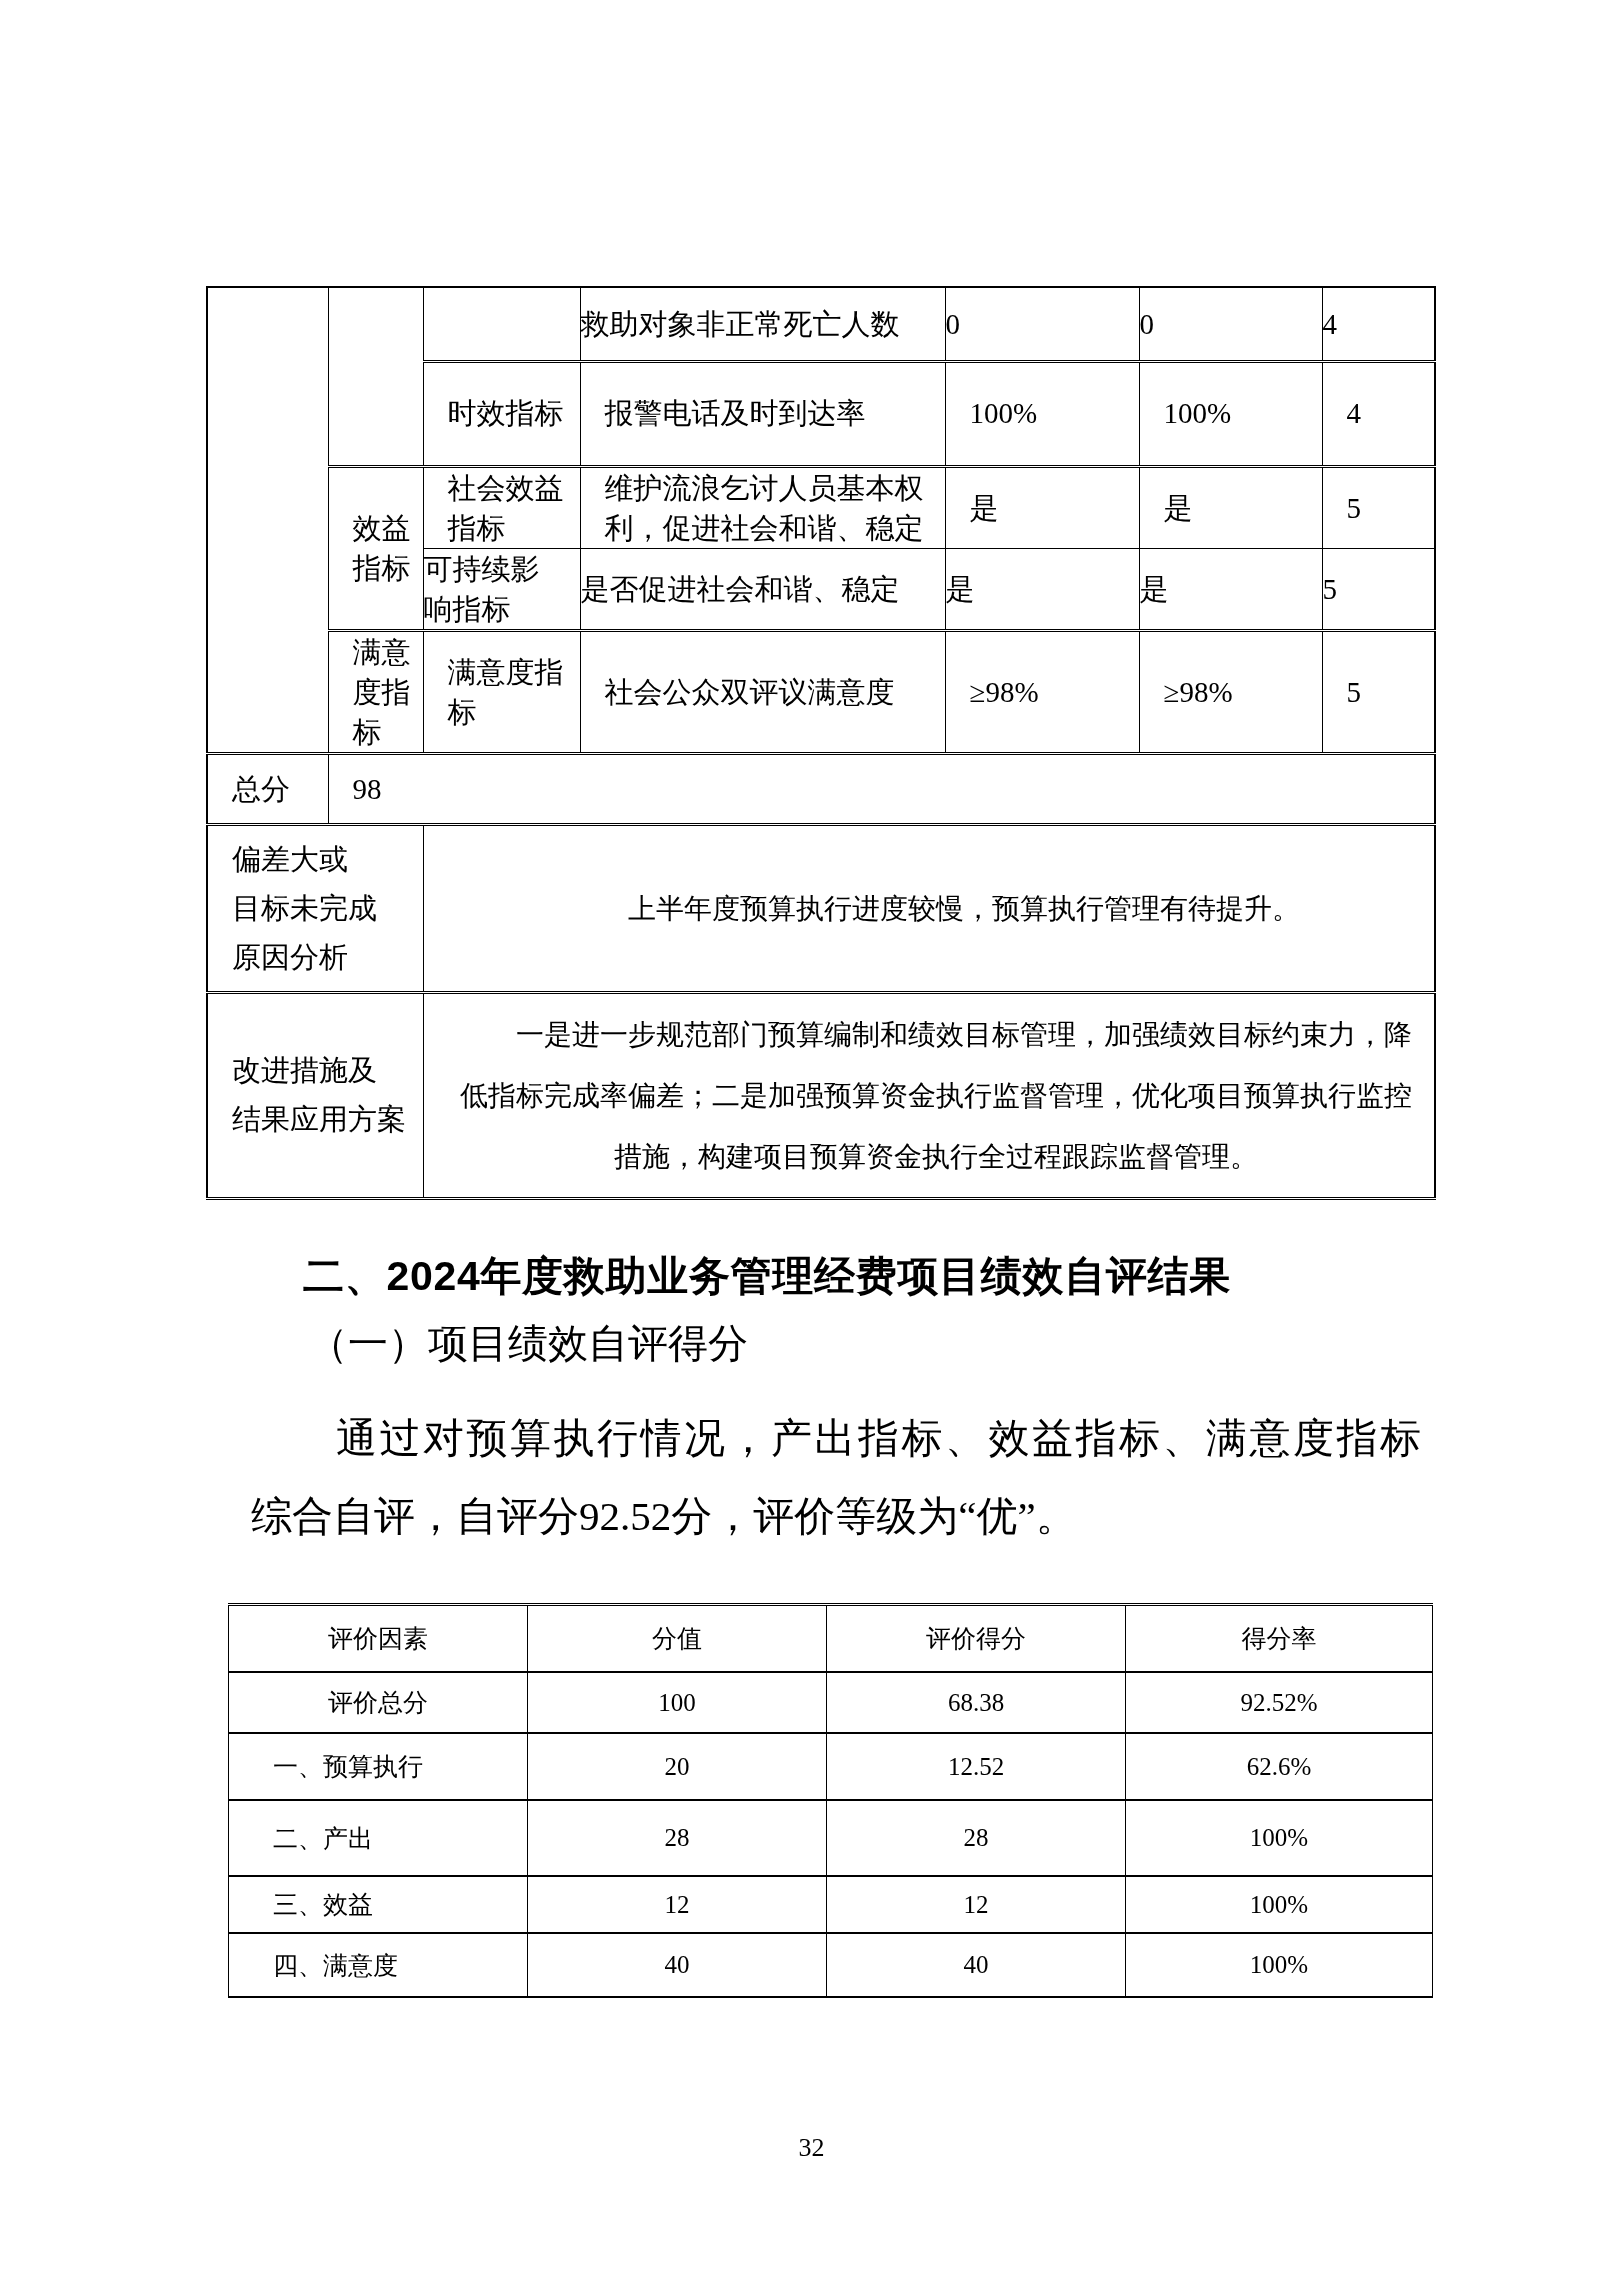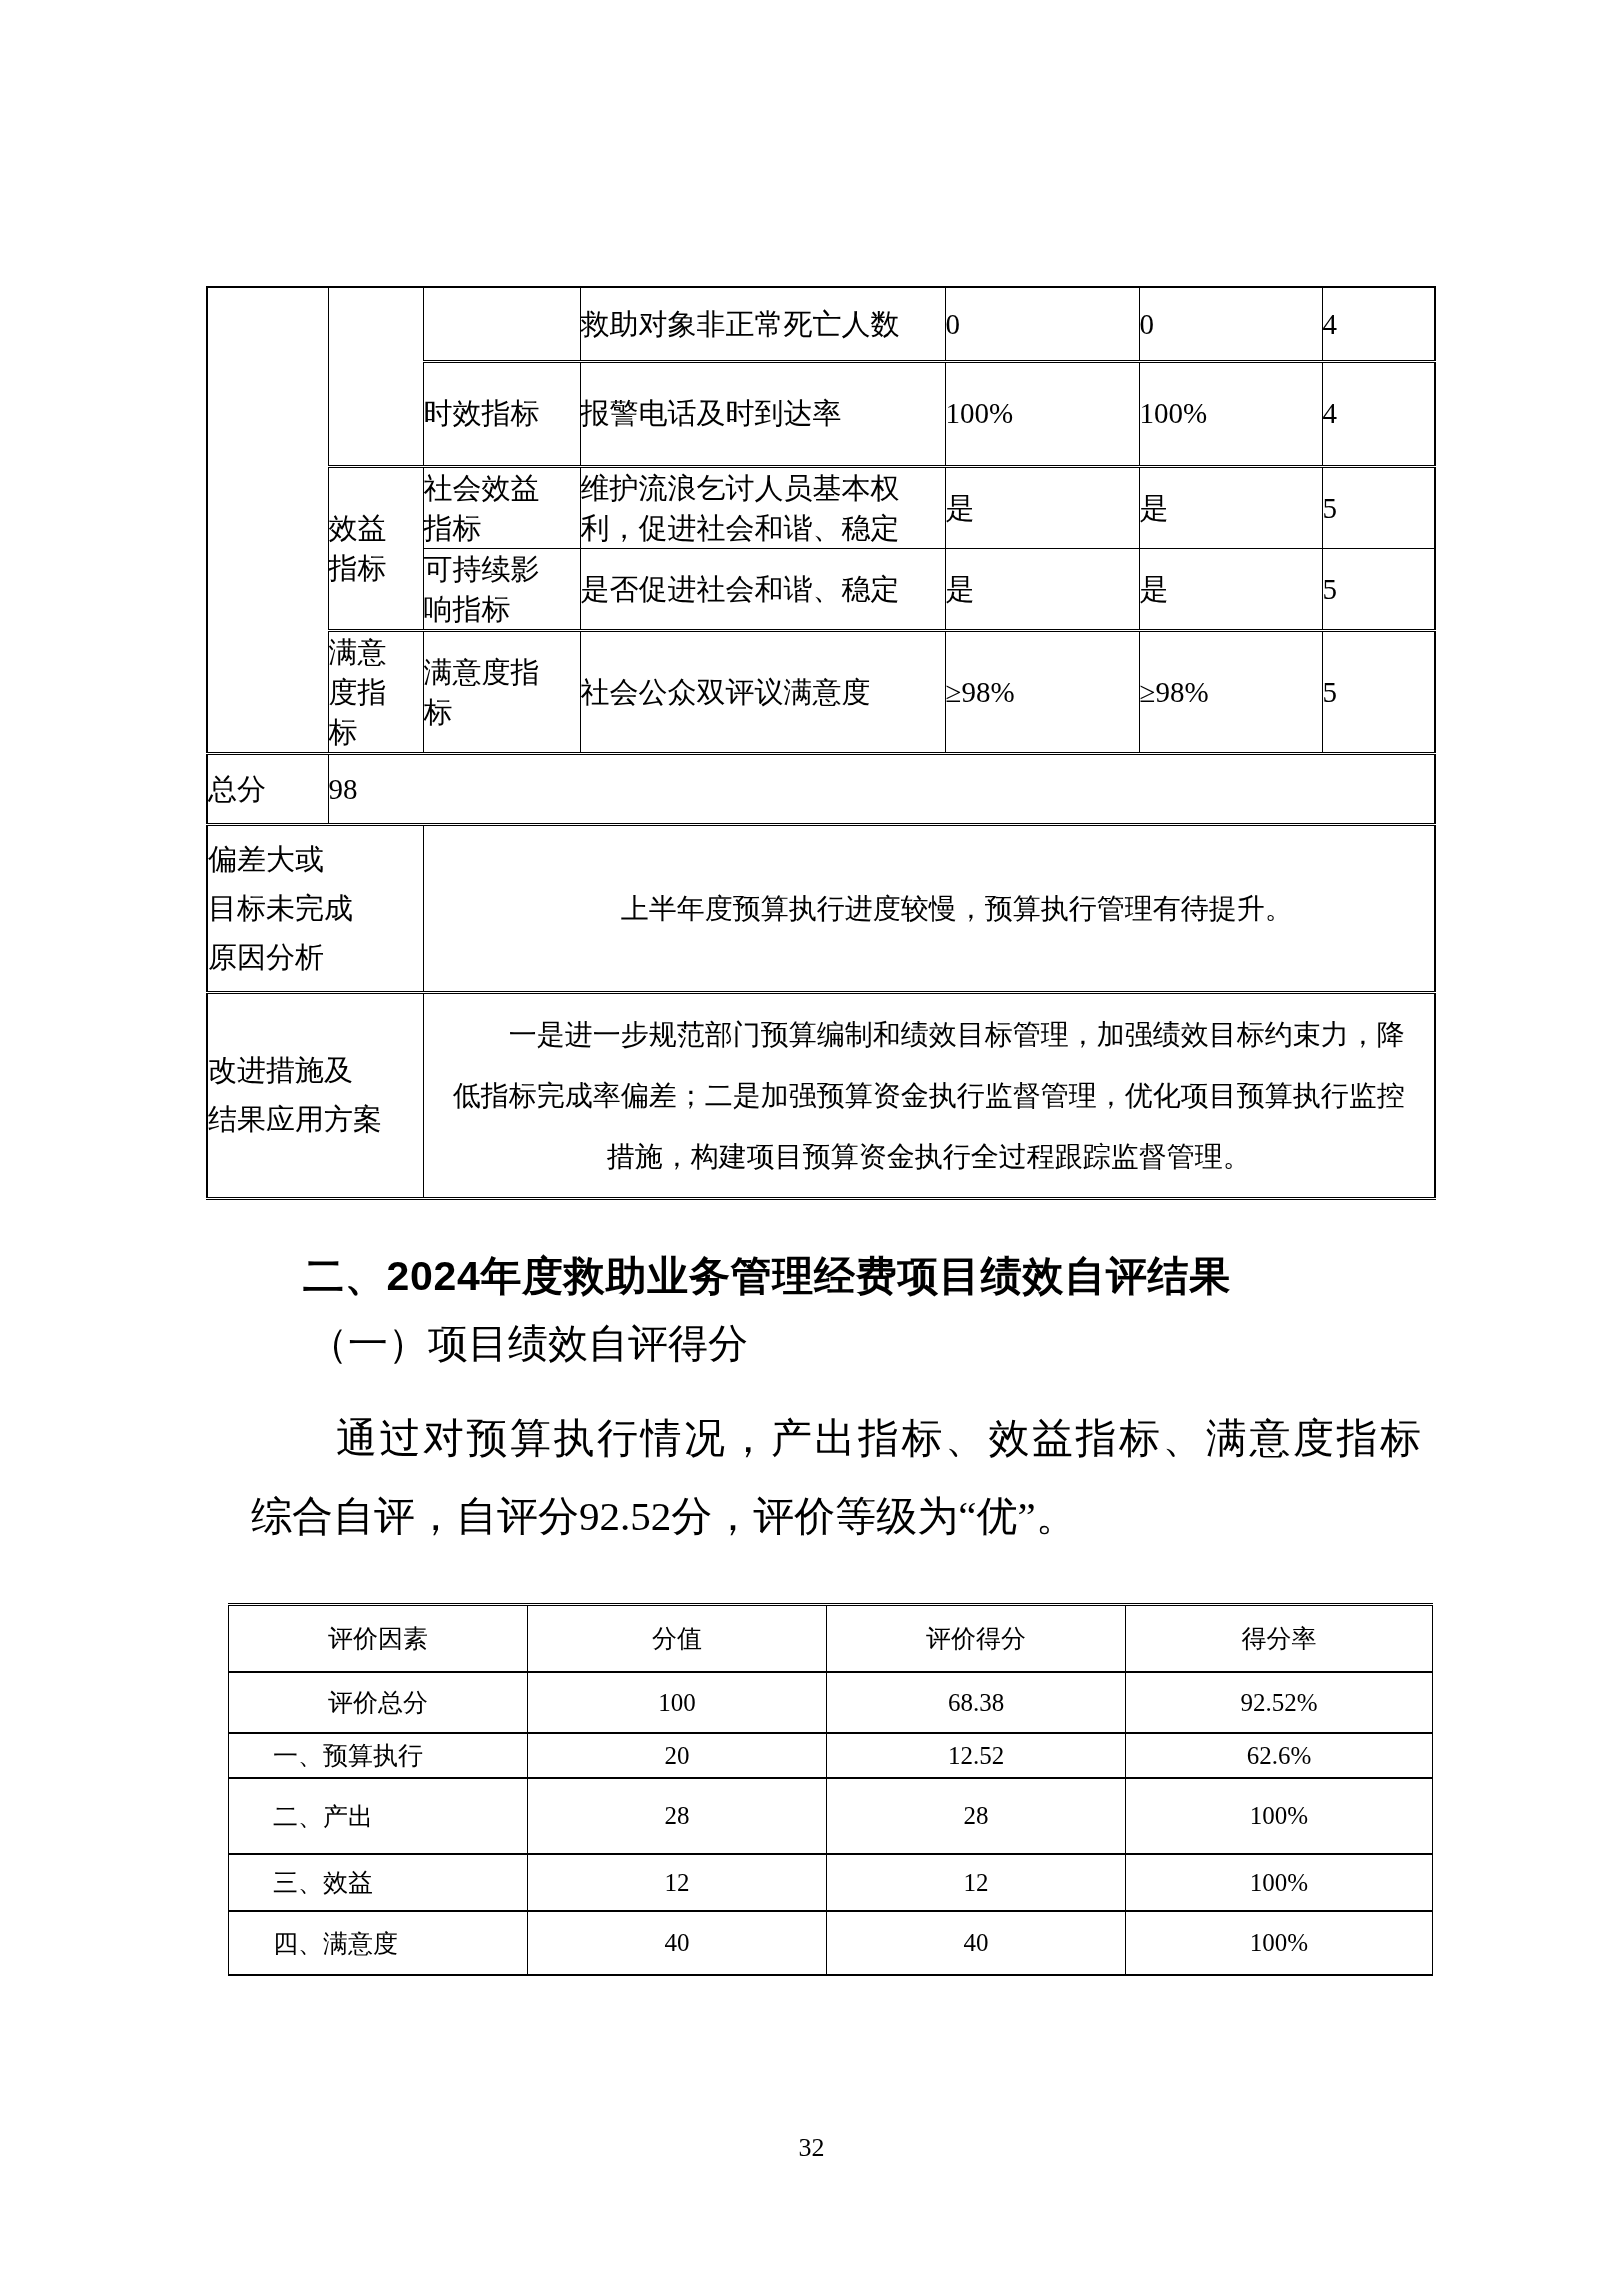--- a/index.html
+++ b/index.html
@@ -21,21 +21,21 @@
   }
   .t1 td{
     border:1.4px solid #000;
     vertical-align:middle;
     font-size:29px;
     line-height:1.38;
     white-space:pre-line;
     padding:0;
     overflow:hidden;
   }
-  .t1 tr.db > td{border-top:3.4px double #000;}
+  .t1 tr.db > td{border-top:3.4px double #000;padding-left:24px;}
   .t1 td.txt{
     text-align:center;
     padding:0 9.5px;
     line-height:61px;
     font-size:28px;
   }
   .t1 td.lbl{line-height:49px;}
   .rA{height:74px;} .rB{height:105px;} .rC{height:77px;} .rD{height:78px;}
   .rE{height:115px;} .rF{height:71px;} .rG{height:168px;} .rH{height:206px;}
 
@@ -75,21 +75,21 @@
     font-size:25px;
     font-weight:400;
     text-align:center;
     vertical-align:middle;
     padding:0;
     overflow:hidden;
   }
   .t2 thead th{height:65px;}
   .t2 tbody td{border-top:2px solid #000;}
   .t2 td.left{text-align:left;padding-left:44px;}
-  .s1{height:61px;} .s2{height:45px;} .s3{height:76px;padding-left:28px;} .s4{height:57px;} .s5{height:64px;}
+  .s1{height:61px;} .s2{height:67px;} .s3{height:76px;padding-left:28px;} .s4{height:57px;} .s5{height:64px;}
 
   .pagenum{
     position:absolute;left:0;top:2124px;width:100%;
     text-align:center;
     font-size:26px;line-height:48px;
   }
 </style>
 </head>
 <body>
 

